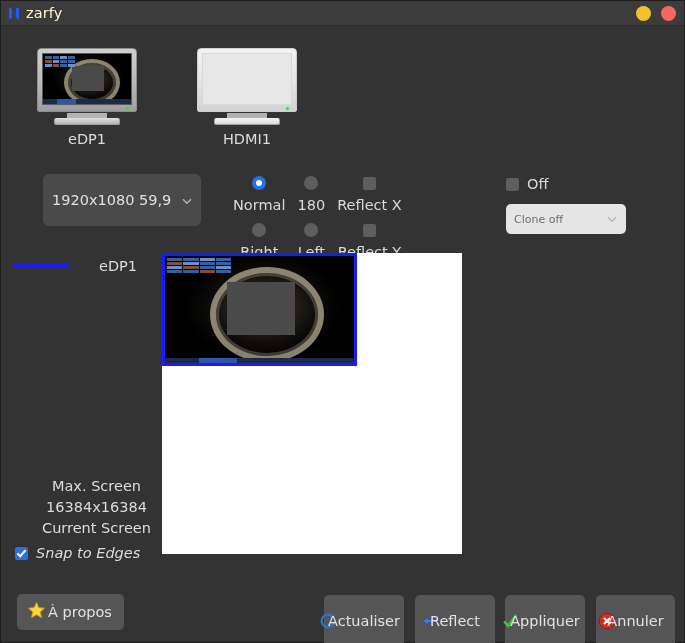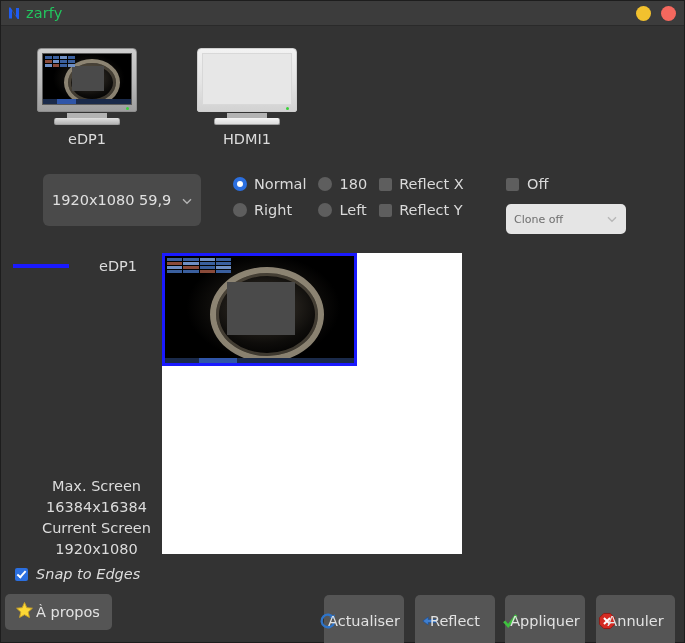--- a/index.html
+++ b/index.html
@@ -41,21 +41,21 @@
     width: 18px;
     height: 18px;
     display: flex;
     align-items: center;
     justify-content: center;
     flex: 0 0 auto;
   }
   .app-icon svg { display: block; }
   .title-text {
     font-size: 14.5px;
-    color: #22c55e;
+    color: #fef9c3;
     margin-left: 3px;
     letter-spacing: 0.1px;
   }
   .win-btns {
     position: absolute;
     right: 8px;
     top: 0;
     bottom: 0;
     display: flex;
     align-items: center;
@@ -245,20 +245,21 @@
     align-items: center;
   }
   .opt {
     display: flex;
     align-items: center;
     gap: 7px;
     font-size: 14.5px;
     color: #dadada;
     padding-right: 12px;
     white-space: nowrap;
+    flex-direction: column;
   }
   .radio {
     width: 14px; height: 14px;
     border-radius: 50%;
     background: #5e5e5e;
     flex: 0 0 auto;
     position: relative;
   }
   .radio.checked { background: #2b6fe0; }
   .radio.checked::after {
@@ -407,21 +408,21 @@
     position: relative;
     width: 0;
     height: 18px;
     display: inline-block;
   }
   .btn .ic > * {
     position: absolute;
     left: -9px;
     top: 0;
   }
-  .btn-about { left: 4px; top: 10px; height: 36px; padding: 0 12px 0 10px; }
+  .btn-about { left: 16px; top: 10px; height: 36px; padding: 0 12px 0 10px; }
   .btn-about .star { margin-right: 2px; }
   .btn-refresh  { left: 323px; top: 11px; width: 80px; }
   .btn-validate { left: 414px; top: 11px; width: 80px; }
   .btn-apply    { left: 504px; top: 11px; width: 80px; }
   .btn-cancel   { left: 595px; top: 11px; width: 79px; }
   .lbl { position: relative; }
 </style>
 </head>
 <body>
 
@@ -576,21 +577,20 @@
             <span class="seg" style="left:18%;width:20%"></span>
           </div>
         </div>
       </div>
     </div>
 
     <div class="info">
       <div>Max. Screen</div>
       <div>16384x16384</div>
       <div>Current Screen</div>
-      <div>1920x1080</div>
       <div class="snap-row">
         <span class="cbox checked"></span>
         <span>Snap to Edges</span>
       </div>
     </div>
 
     <div class="footer">
 
       <div class="btn btn-about">
         <span class="star">

